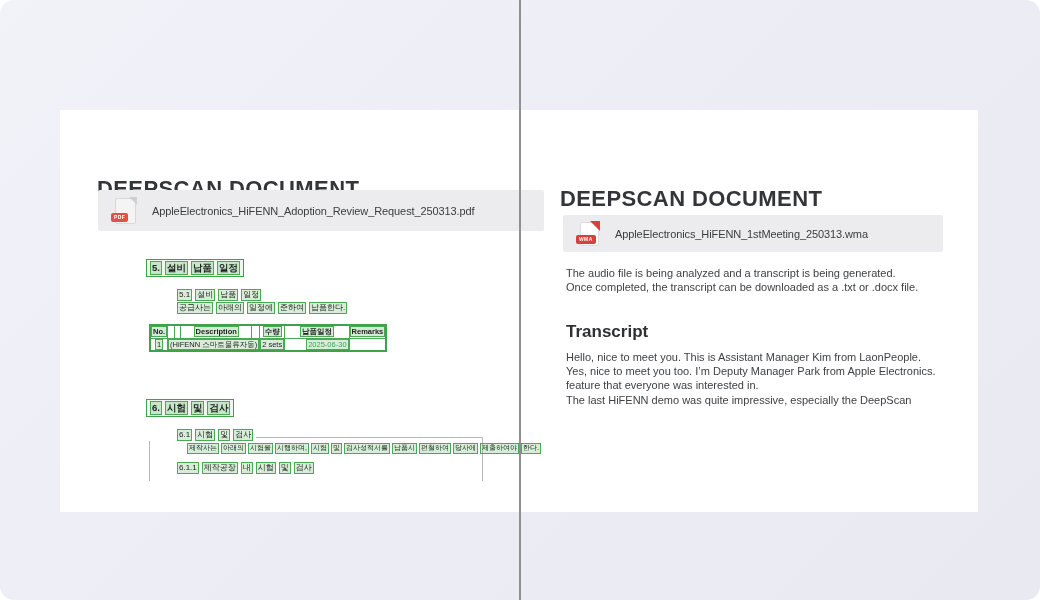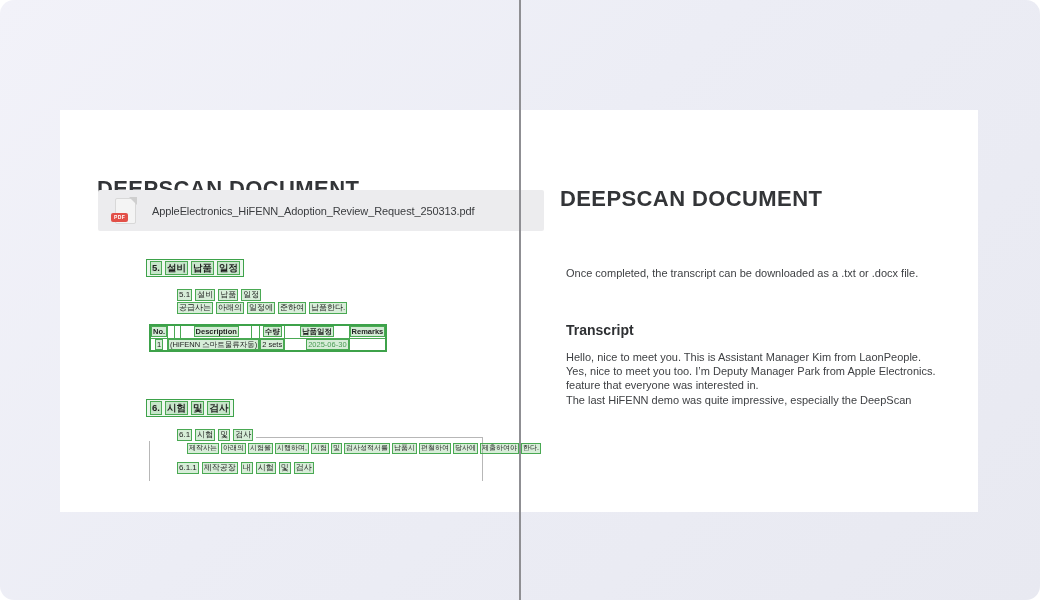--- a/index.html
+++ b/index.html
@@ -22,21 +22,21 @@
   .icon-doc{position:relative;width:21px;height:26px;margin:0 16px 0 17px;flex:0 0 auto;}
   .sheet{position:absolute;inset:0;background:#f4f4f4;border:1px solid #d8d8d8;border-radius:2px;}
   .fold{position:absolute;top:-1px;right:-1px;width:0;height:0;border-style:solid;}
   .fold-gray{border-width:0 8px 8px 0;border-color:transparent #cfcfcf transparent transparent;}
   .fold-red{border-width:0 10px 10px 0;border-color:transparent #d6413c transparent transparent;}
   .badge{position:absolute;left:-4px;bottom:2px;padding:2px 3px;border-radius:2px;background:#e25048;
          color:#fff;font-size:5px;font-weight:700;letter-spacing:.4px;line-height:1;}
   .badge-wma{background:#d6413c;left:-4px;}
   
   .status-text{position:absolute;left:566px;top:267px;font-size:11px;line-height:13.5px;color:#3f4144;}
-  .transcript-h{position:absolute;left:566px;top:322px;font-size:14px;font-weight:700;color:#2e3033;}
+  .transcript-h{position:absolute;left:566px;top:322px;font-size:17px;font-weight:700;color:#2e3033;}
   .transcript-p{position:absolute;left:566px;top:350px;font-size:11px;line-height:14.2px;color:#3f4144;}
   
   .scan{position:absolute;left:0;top:0;}
   .hbox{position:absolute;display:inline-flex;gap:3px;border:1px solid #3da24a;background:rgba(110,190,115,.12);
         padding:1px 3px;font-size:9.5px;font-weight:700;color:#1e1f1e;}
   .wline{position:absolute;display:flex;gap:3px;font-size:8px;color:#232423;white-space:nowrap;padding-left:31px;}
   .w{background:rgba(110,190,115,.28);border:1px solid #4aa953;padding:0 1px;line-height:1.25;white-space:nowrap;}
   .hw{font-weight:700;background:rgba(110,190,115,.30);}
   table.scan-tb{position:absolute;left:149px;top:324px;border-collapse:collapse;table-layout:fixed;
         border:2px solid #3da24a;font-size:7.5px;color:#232423;}
@@ -157,22 +157,31 @@
         <span class="w">시험</span>
         <span class="w">및</span>
         <span class="w">검사</span>
       </div>
   </div>
 
   <div class="divider"></div>
 
   <div class="panel-title title-right">DEEPSCAN DOCUMENT</div>
 
+  <div class="file-chip chip-right">
+    <span class="icon-doc" style="width:19px;height:24px;">
+      <span class="sheet" style="background:#ffffff;border-color:#e0dcdc;"></span>
+      <span class="fold fold-red"></span>
+      <span class="badge badge-wma">WMA</span>
+    </span>
+    <span class="file-name">AppleElectronics_HiFENN_1stMeeting_250313.wma</span>
+  </div>
 
   <div class="status-text">
+    <div>The audio file is being analyzed and a transcript is being generated.</div>
     <div>Once completed, the transcript can be downloaded as a .txt or .docx file.</div>
   </div>
 
   <div class="transcript-h">Transcript</div>
 
   <div class="transcript-p">
     <div>Hello, nice to meet you. This is Assistant Manager Kim from LaonPeople.</div>
     <div>Yes, nice to meet you too. I’m Deputy Manager Park from Apple Electronics.</div>
     <div>feature that everyone was interested in.</div>
     <div>The last HiFENN demo was quite impressive, especially the DeepScan</div>

